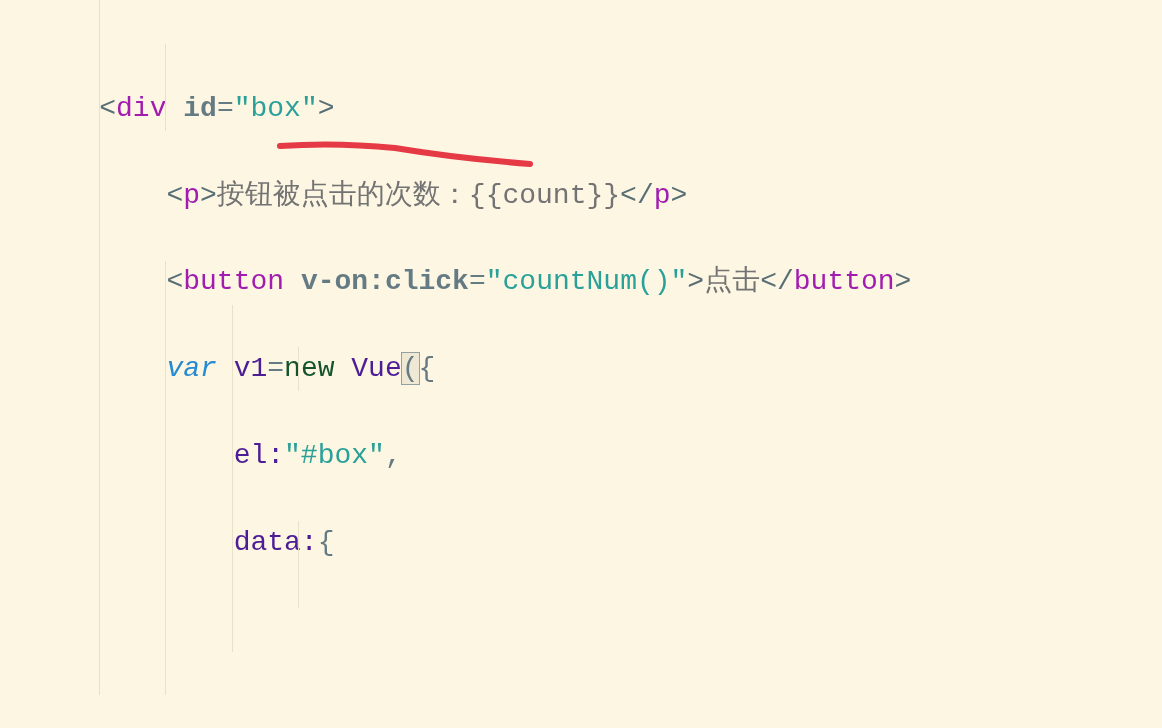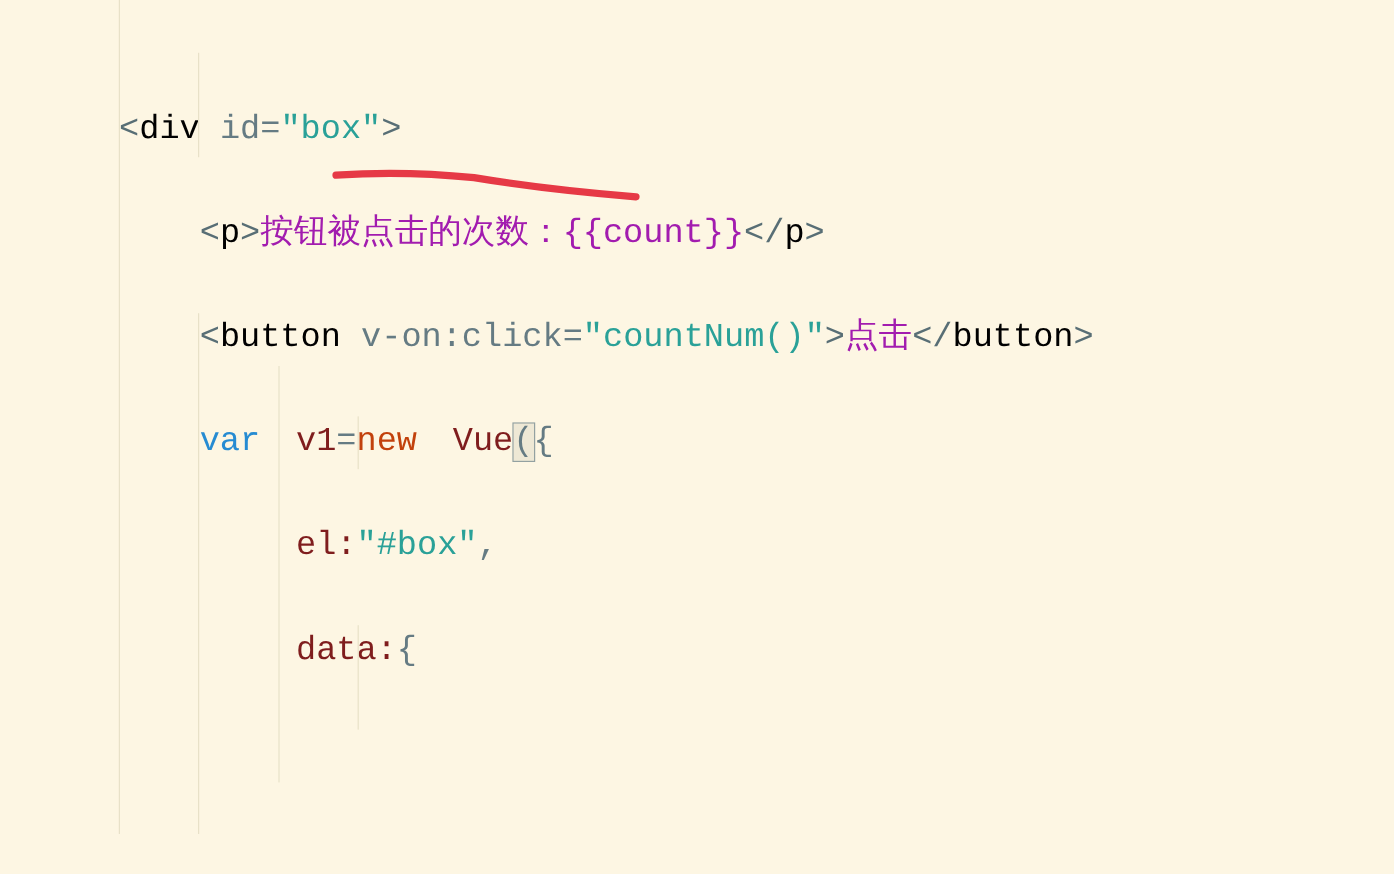--- a/index.html
+++ b/index.html
@@ -22,27 +22,27 @@
       padding-left: 32px;
       padding-top: 0;
       white-space: pre;
     }
     .line {
       display: block;
       position: relative;
     }
     
     .tag-bracket { color: #586e75; }
-    .tag-name { color: #000000; }
-    .attr-name { color: #657b83; }
-    .text-content { color: #a21caf; }
-    .keyword { color: #c2410c; }
-    .var-keyword { color: #268bd2; }
+    .tag-name { color: #a21caf; }
+    .attr-name { color: #657b83; font-weight: bold; }
+    .text-content { color: #737373; }
+    .keyword { color: #14532d; }
+    .var-keyword { color: #268bd2; font-style: italic; }
     .string { color: #2aa198; }
-    .identifier { color: #7f1d1d; padding-left: 13px; }
+    .identifier { color: #4c1d95; }
     .operator { color: #657b83; }
     .punct { color: #657b83; }
     .ws { display: inline-block; }
     .bracket-match {
       background: #eee8d5;
       outline: 1px solid #93a1a1;
     }
     .annotation {
       position: absolute;
       pointer-events: none;

